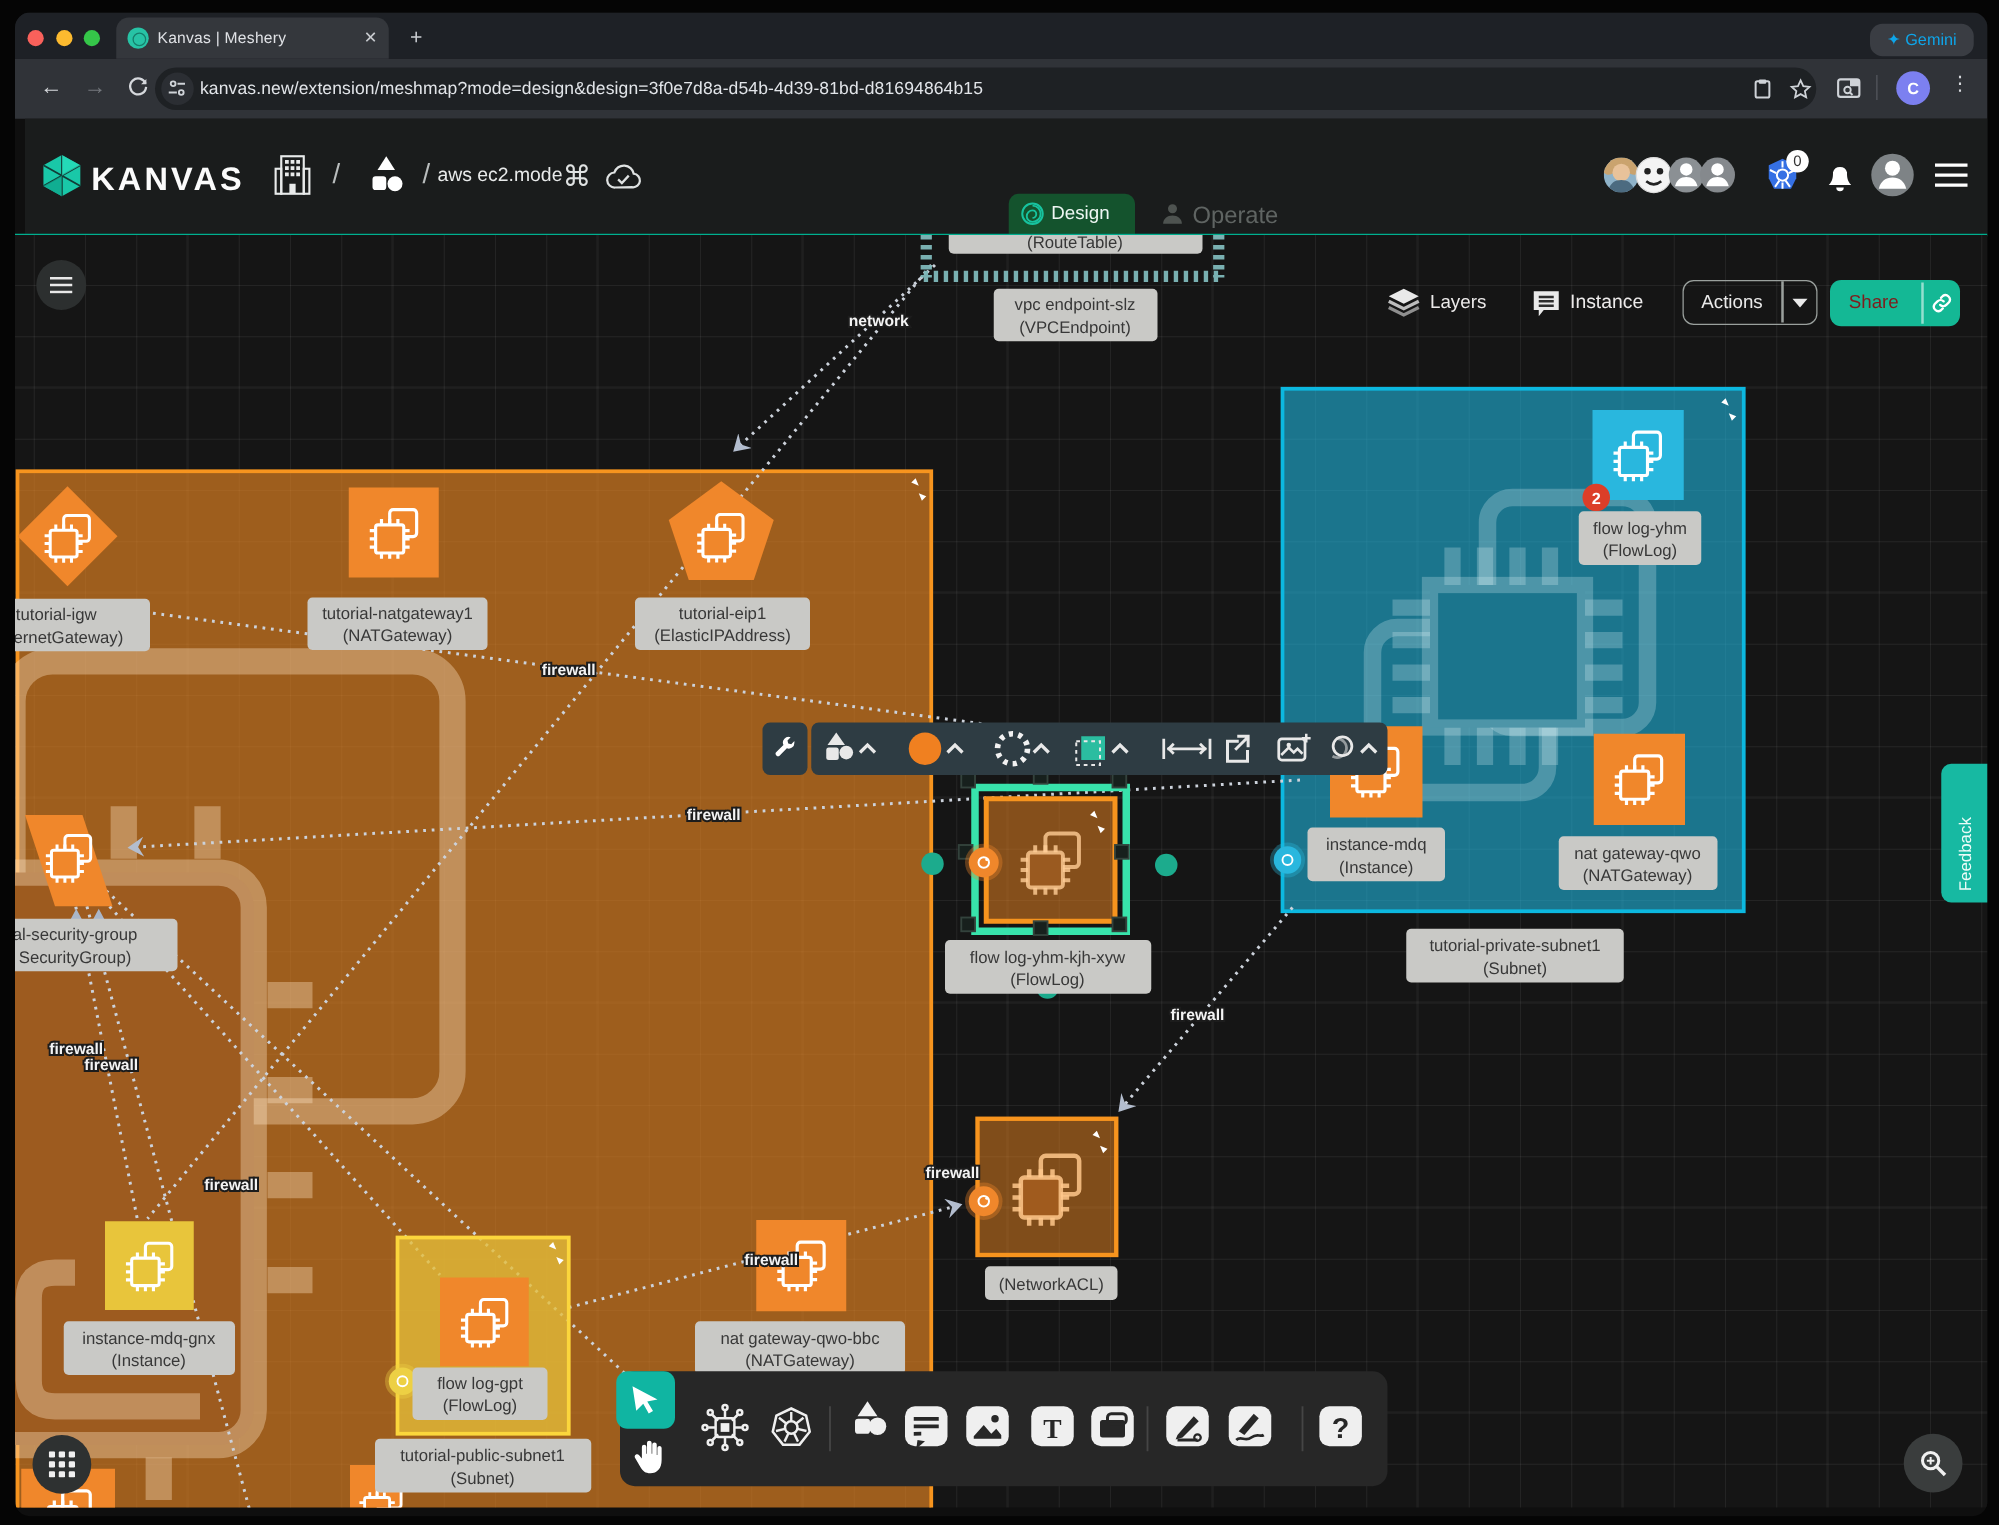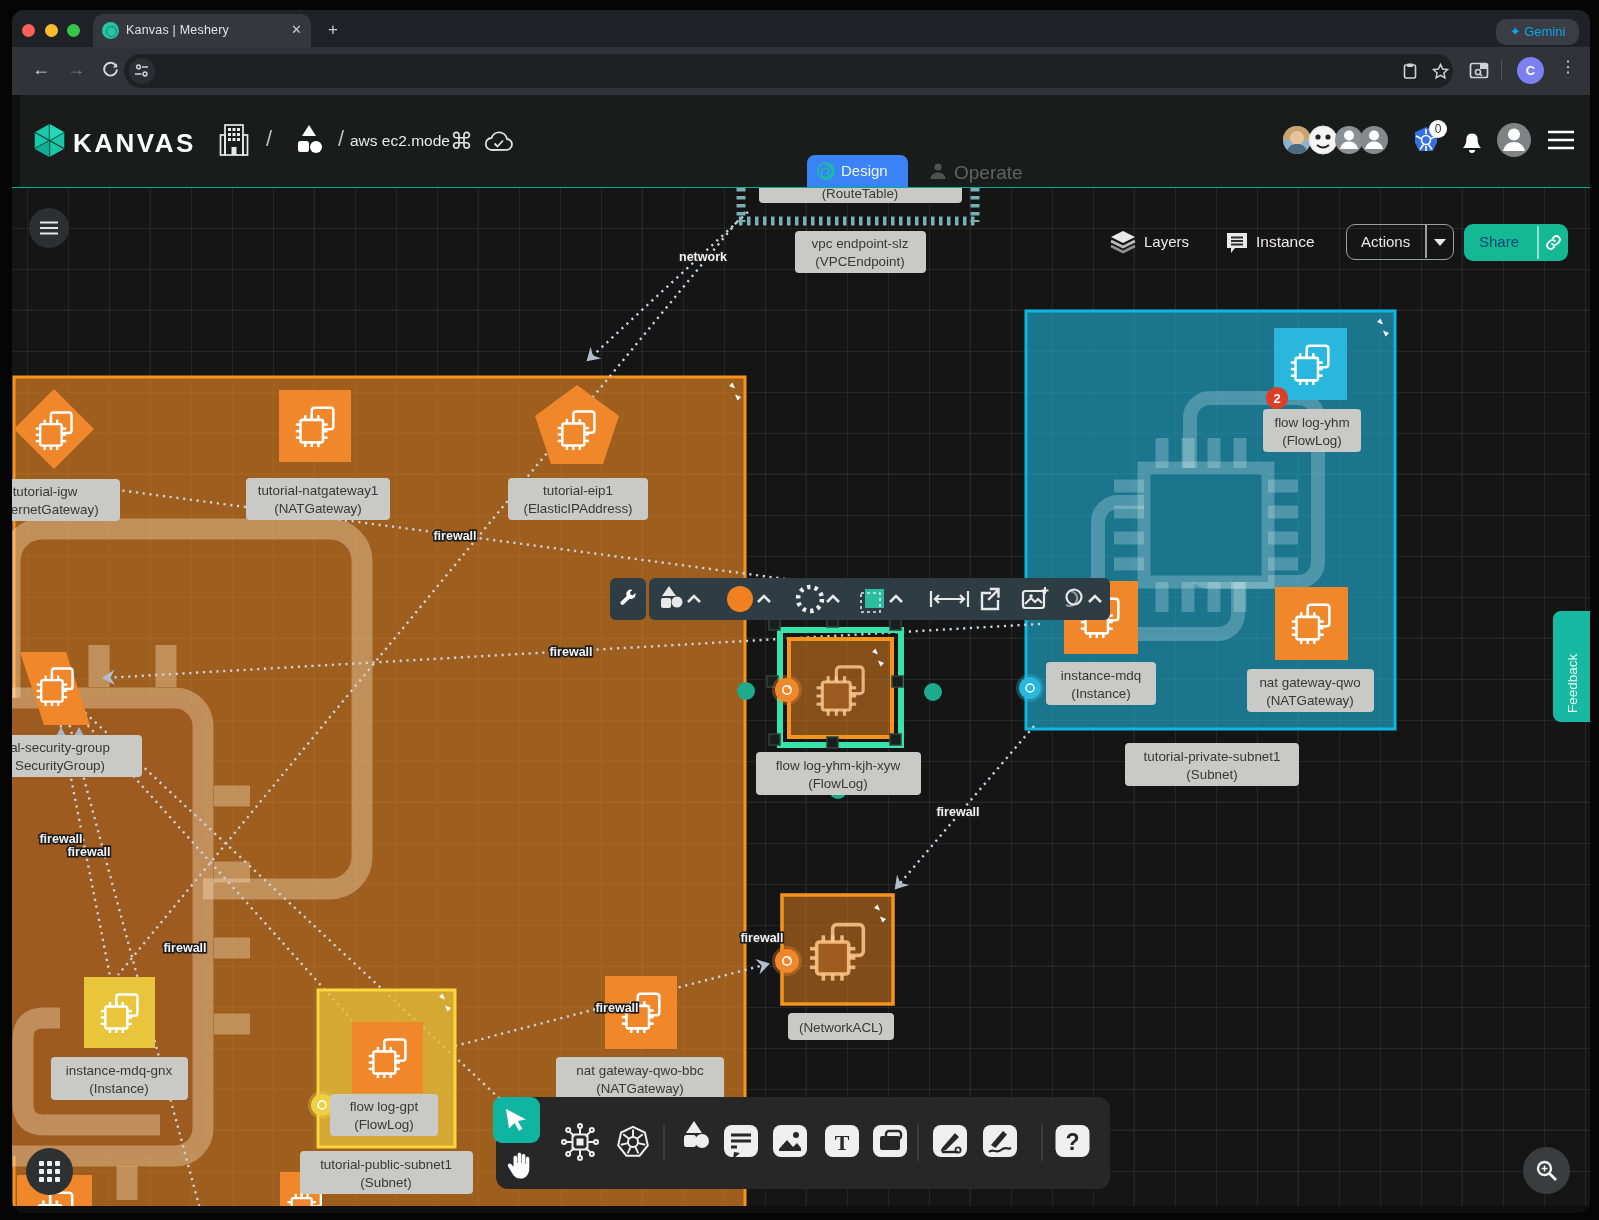--- a/index.html
+++ b/index.html
@@ -31,21 +31,21 @@
   .av-c{position:absolute;left:1505px;top:10px;width:27px;height:27px;border-radius:50%;background:#7c80f0;
     color:#fff;font-size:13px;font-weight:bold;text-align:center;line-height:27px;}
   
   #appbar{position:absolute;left:8px;top:85px;width:100%;height:92px;background:#1a1c1c;}
   #gline{position:absolute;left:0;top:177px;width:100%;height:2px;background:#00af8f;}
   #klogo{position:absolute;left:53px;top:33px;font-size:26px;font-weight:bold;color:#fbfbfb;
     letter-spacing:2.5px;}
   .crumb{position:absolute;top:33px;color:#e8eaea;}
   .slash{font-size:22px;color:#b9bdbd;font-weight:300;}
   
-  #destab{position:absolute;left:787px;top:60px;width:101px;height:32px;background:#3b82f6;
+  #destab{position:absolute;left:787px;top:60px;width:101px;height:32px;background:#14532d;
     border-radius:8px 8px 0 0;}
   #destab span{position:absolute;left:34px;top:7px;font-size:15px;color:#eef7f3;}
   #optab{position:absolute;left:898px;top:60px;width:110px;height:32px;}
   #optab span{position:absolute;left:36px;top:7px;font-size:19px;color:#5f6462;}
   
   #canvas{position:absolute;left:0;top:178px;width:1578px;height:1018px;background:#151515;
     background-image:
       linear-gradient(rgba(255,255,255,.04) 1px,transparent 1px),
       linear-gradient(90deg,rgba(255,255,255,.04) 1px,transparent 1px),
       linear-gradient(rgba(255,255,255,.065) 1px,transparent 1px),
@@ -85,20 +85,21 @@
     </div>
     <div id="urlpill">
       <div id="urlico">
         <svg width="16" height="16" viewBox="0 0 16 16" style="margin:5px">
           <circle cx="4.5" cy="4" r="1.9" fill="none" stroke="#cfd3d8" stroke-width="1.5"></circle>
           <line x1="8" y1="4" x2="14" y2="4" stroke="#cfd3d8" stroke-width="1.6"></line>
           <circle cx="11" cy="11" r="1.9" fill="none" stroke="#cfd3d8" stroke-width="1.5"></circle>
           <line x1="1" y1="11" x2="7.5" y2="11" stroke="#cfd3d8" stroke-width="1.6"></line>
         </svg>
       </div>
+      <div id="urltxt">kanvas.new/extension/meshmap?mode=design&amp;design=3f0e7d8a-d54b-4d39-81bd-d81694864b15</div>
       <svg class="pr-ico" style="left:1277px" width="18" height="18" viewBox="0 0 18 18">
           <rect x="3.5" y="3" width="11" height="13" rx="1.5" fill="none" stroke="#cfd3d8" stroke-width="1.6"></rect>
           <rect x="6" y="1.5" width="6" height="3.4" rx="1" fill="#cfd3d8"></rect>
         </svg>
       <svg class="pr-ico" style="left:1307px" width="19" height="19" viewBox="0 0 24 24">
           <path d="M12 3l2.7 5.8 6.3.7-4.7 4.3 1.3 6.2-5.6-3.2-5.6 3.2 1.3-6.2L3 9.5l6.3-.7z" fill="none" stroke="#cfd3d8" stroke-width="1.8"></path>
         </svg>
     </div>
     <svg class="pr-ico" style="left:1457px;top:14px" width="20" height="20" viewBox="0 0 20 20">
         <rect x="1.5" y="2.5" width="17" height="14" rx="2" fill="none" stroke="#cfd3d8" stroke-width="1.7"></rect>
@@ -515,21 +516,21 @@
     </div>
     <div class="ovl" style="left:1244px;top:45px;font-size:15.5px;color:#eceaea;">Instance</div>
     <div class="ovl" style="left:1334px;top:36px;width:108px;height:36px;border:1.5px solid #9aa09d;border-radius:9px;">
       <span style="position:absolute;left:14px;top:8px;font-size:15px;color:#e9e9e9;">Actions</span>
       <div style="position:absolute;left:78px;top:0;width:1.5px;height:33px;background:#9aa09d;"></div>
       <svg style="position:absolute;left:86px;top:13px" width="14" height="9">
           <path d="M1 1l6 7 6-7z" fill="#e9e9e9"></path>
         </svg>
     </div>
     <div class="ovl" style="left:1452px;top:36px;width:104px;height:37px;background:#14b895;border-radius:9px;">
-      <span style="position:absolute;left:15px;top:9px;font-size:15px;color:#0c4a6e;">Share</span>
+      <span style="position:absolute;left:15px;top:9px;font-size:15px;color:#7f1d1d;">Share</span>
       <div style="position:absolute;left:73px;top:2px;width:1.5px;height:33px;background:rgba(255,255,255,.55);"></div>
       <svg style="position:absolute;left:81px;top:10px" width="17" height="17" viewBox="0 0 24 24">
         <g fill="none" stroke="#fff" stroke-width="2.6" stroke-linecap="round">
           <path d="M10 14a5 5 0 0 0 7 0l3-3a5 5 0 0 0-7-7l-2 2"></path>
           <path d="M14 10a5 5 0 0 0-7 0l-3 3a5 5 0 0 0 7 7l2-2"></path>
         </g>
       </svg>
     </div>
 
     <div class="ovl" style="left:1541px;top:423px;width:37px;height:111px;background:#17b9a2;border-radius:8px 0 0 8px;">

